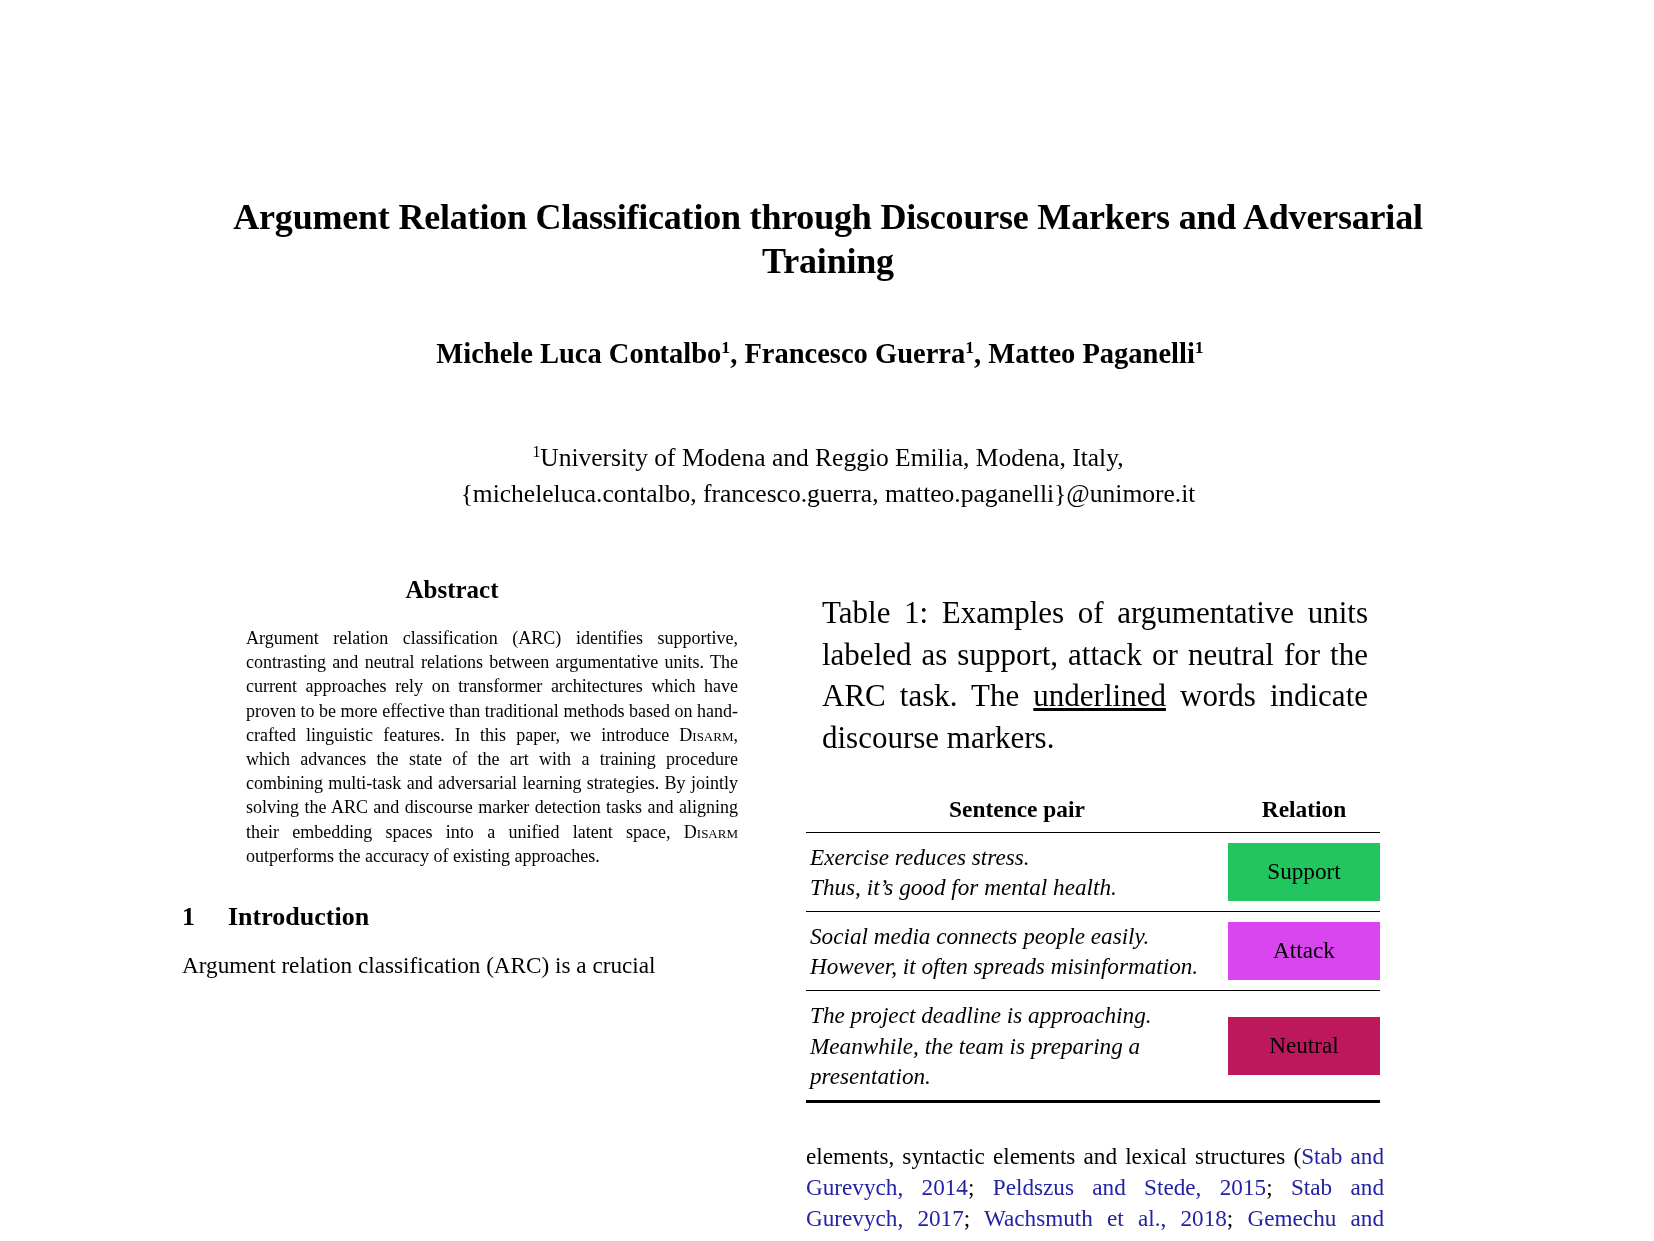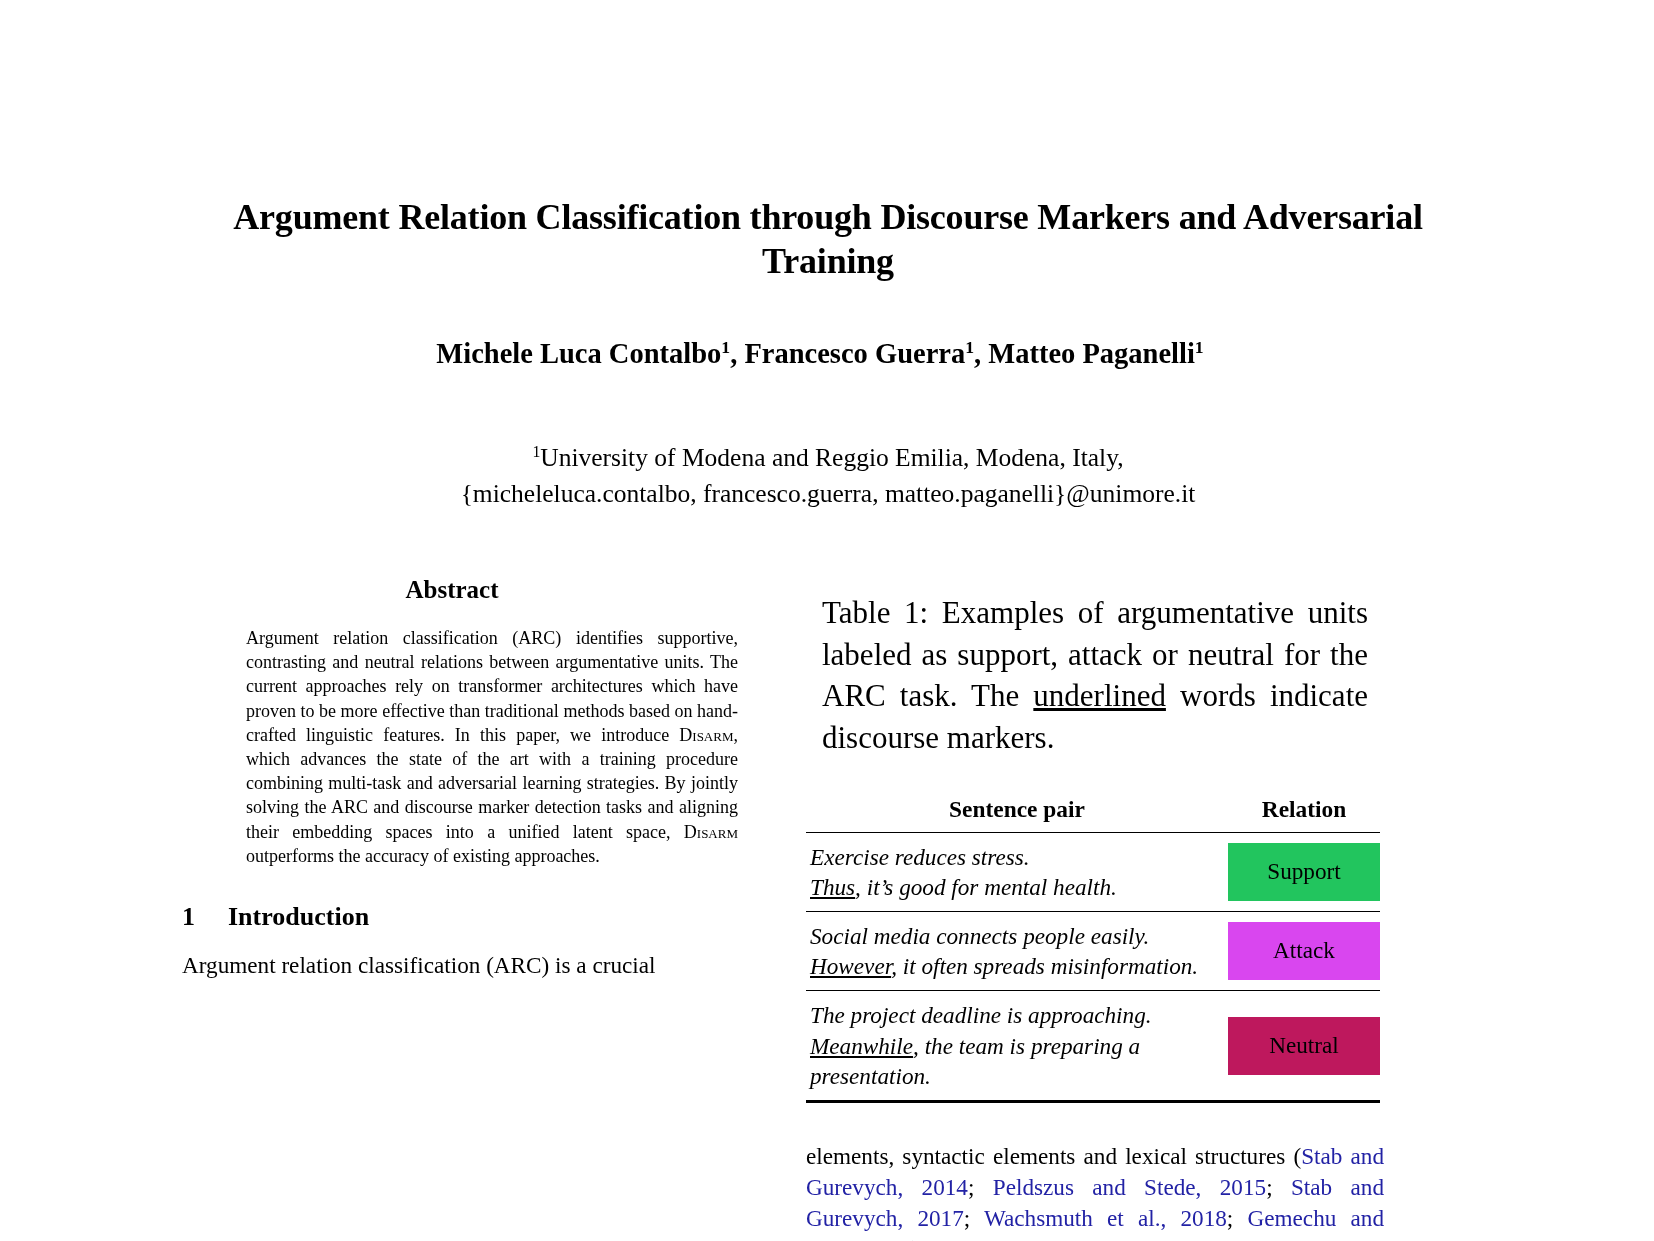--- a/index.html
+++ b/index.html
@@ -164,21 +164,20 @@
     padding: 9px 0 9px 0 !important;
     width: 152px;
   }
   .cell-sentence {
     font-style: italic;
     font-size: 23.2px;
     line-height: 1.30;
     padding: 9px 6px 9px 4px !important;
   }
   .cell-sentence .marker {
-    text-decoration: underline;
     text-underline-offset: 2px;
   }
   .cell-relation {
     padding: 0 !important;
     text-align: center;
     width: 152px;
   }
   .badge {
     display: block;
     font-style: normal;

